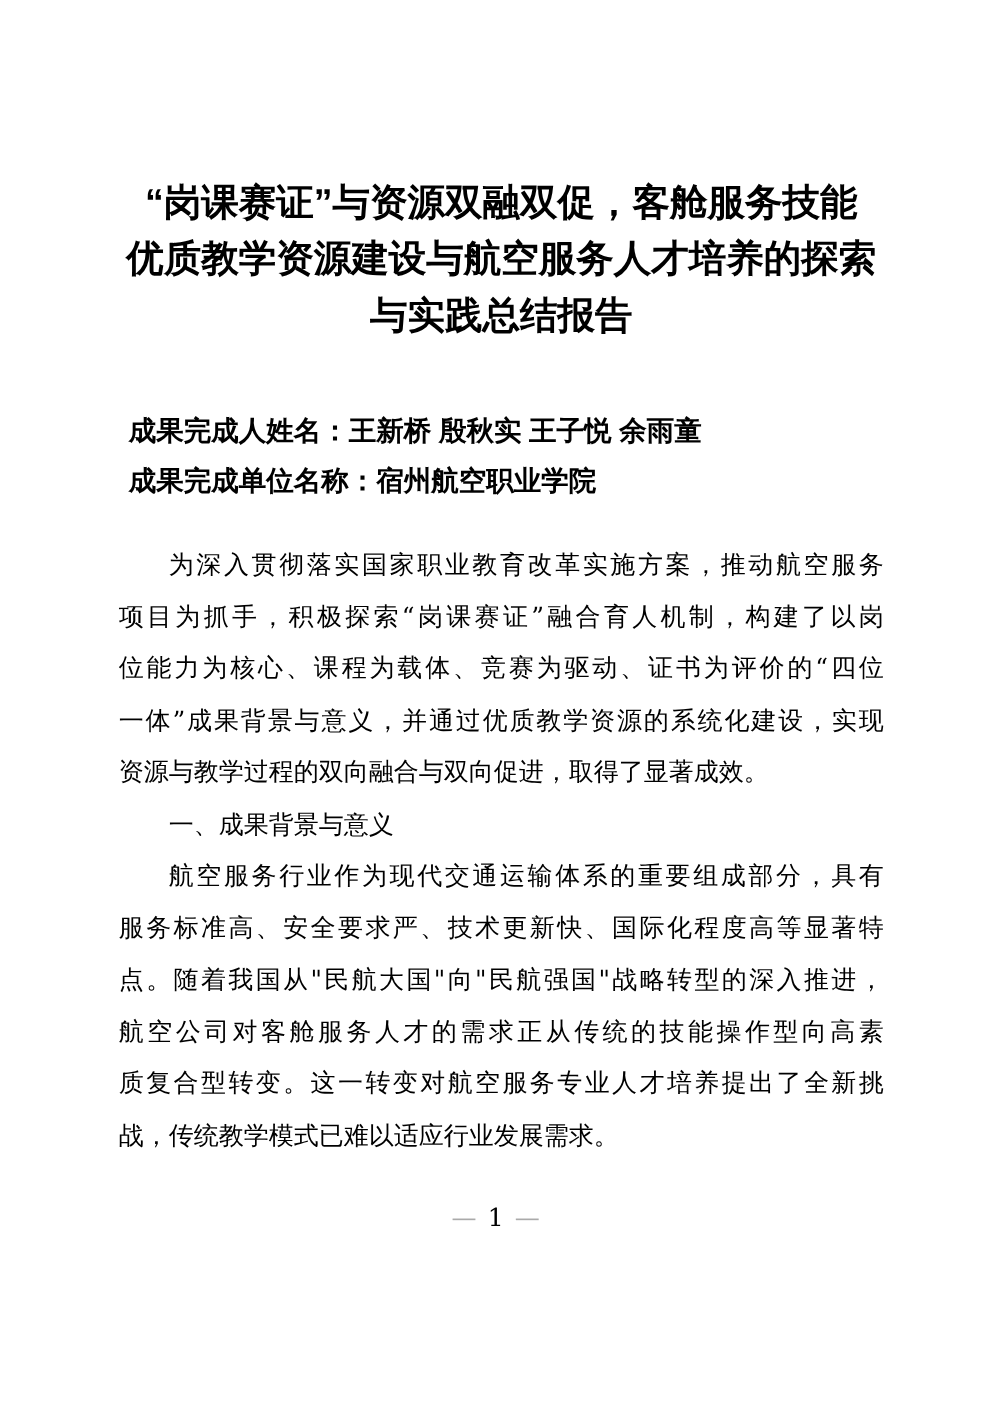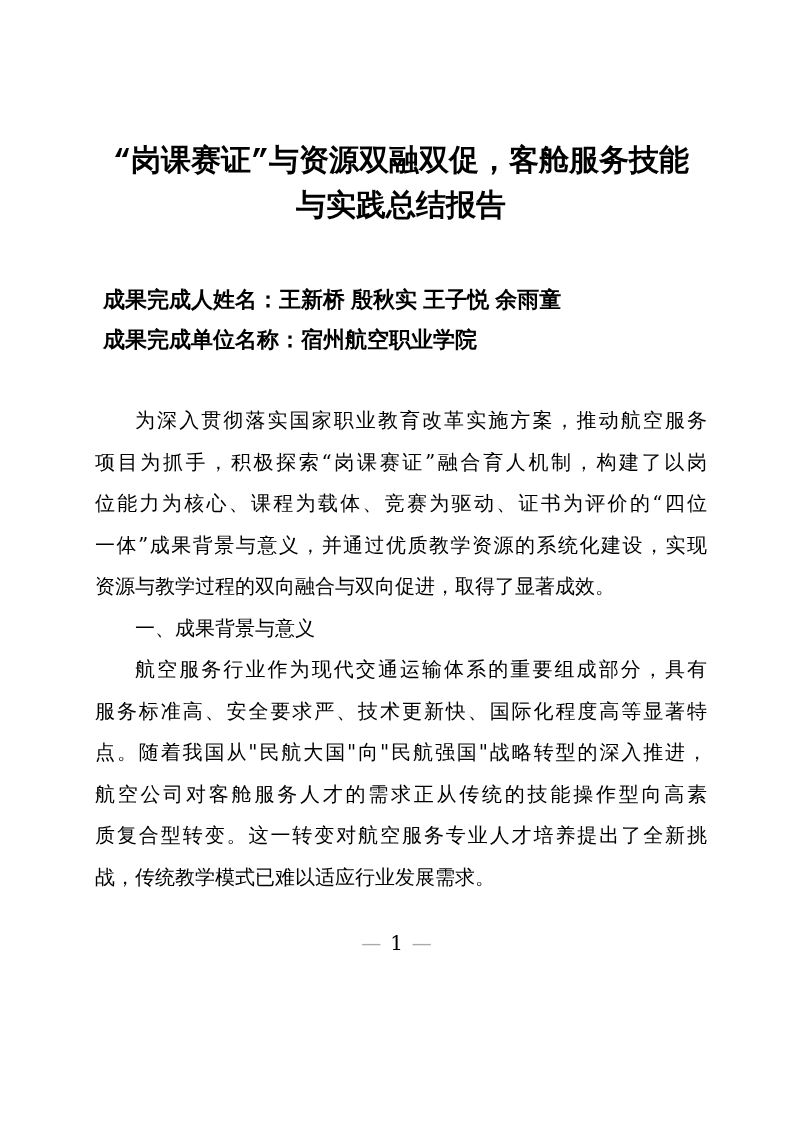--- a/index.html
+++ b/index.html
@@ -16,21 +16,21 @@
     box-sizing: border-box;
     padding-top: 140px;
     overflow: hidden;
     font-family: "DejaVu Serif", "Liberation Serif", serif;
   }
   
   .doc-title {
     margin: 0 0 0 95px;
     width: 612px;
     text-align: center;
-    font-family: Liberation Mono, monospace;
+    font-family: Liberation Sans, sans-serif;
     font-weight: bold;
     font-size: 30px;
     line-height: 45px;
     color: #000000;
   }
   .doc-title .tline {
     display: block;
   }
   
   .meta {
@@ -41,21 +41,21 @@
     font-size: 22px;
     line-height: 40px;
     color: #000000;
   }
   .meta-line {
     margin: 0;
     white-space: nowrap;
   }
   
   .body-text {
-    margin: 40px 0 0 95px;
+    margin: 26px 0 0 95px;
     width: 612px;
     font-family: "DejaVu Serif", "Liberation Serif", serif;
     font-size: 20px;
     color: #000000;
   }
   .line {
     line-height: 41.5px;
     height: 41.5px;
     overflow: hidden;
   }
@@ -89,20 +89,21 @@
     margin: 0 9px;
   }
 </style>
 </head>
 <body>
 
 <div class="page">
 
   <h1 class="doc-title">
     <span class="tline">“岗课赛证”与资源双融双促，客舱服务技能</span>
+    <span class="tline">优质教学资源建设与航空服务人才培养的探索</span>
     <span class="tline">与实践总结报告</span>
   </h1>
 
   <div class="meta">
     <p class="meta-line"><span>成果完成人姓名：</span><span>王新桥 殷秋实 王子悦 余雨童</span></p>
     <p class="meta-line"><span>成果完成单位名称：</span><span>宿州航空职业学院</span></p>
   </div>
 
   <div class="body-text">
     <div class="line just indent">为深入贯彻落实国家职业教育改革实施方案，推动航空服务</div>

